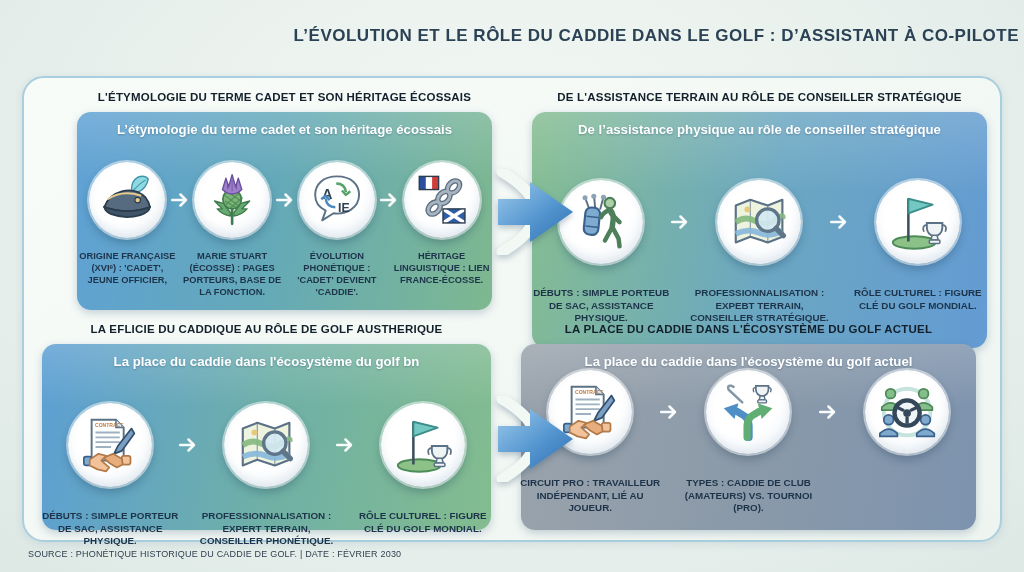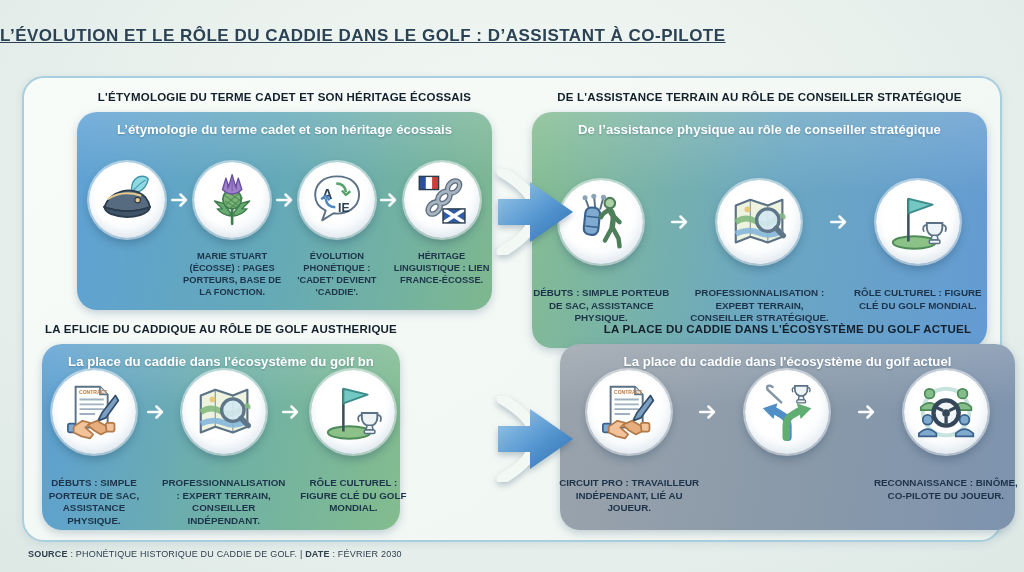--- a/index.html
+++ b/index.html
@@ -1,43 +1,43 @@
 <!DOCTYPE html>
 <html><head>
 <meta charset="utf-8">
 <style>
   *{margin:0;padding:0;box-sizing:border-box;}
   html,body{width:1024px;height:572px;}
   body{font-family:"Liberation Sans",sans-serif;overflow:hidden;}
   .canvas{position:relative;width:1024px;height:572px;
     background:radial-gradient(ellipse at 50% 35%,#f4f9f6 0%,#e9f1ed 55%,#dde8e5 100%);}
-  .title{position:absolute;top:26px;left:0;right:5px;text-align:left;
-    font-size:17px;font-weight:700;letter-spacing:.5px;color:#2b4255;text-decoration:underline;}
+  .title{position:absolute;top:26px;left:0;right:5px;text-align:right;
+    font-size:17px;font-weight:700;letter-spacing:.5px;color:#2b4255;}
   .frame{position:absolute;left:22px;top:76px;width:980px;height:466px;
     border:2px solid #a9cedd;border-radius:22px;
     background:linear-gradient(150deg,#f8fcf9 0%,#eef5f1 100%);
     box-shadow:0 2px 8px rgba(110,145,160,.18);}
   .quad{position:absolute;}
   .q-tl{left:18px;top:12px;width:450px;padding-left:35px;}
   .q-tr{left:508px;top:12px;width:455px;}
-  .q-bl{left:18px;top:244px;width:358px;}
-  .q-br{left:536px;top:244px;width:455px;}
+  .q-bl{left:18px;top:244px;width:449px;}
+  .q-br{left:497px;top:244px;width:455px;}
   .sec-header{font-size:11.5px;font-weight:700;letter-spacing:.2px;color:#13202c;
     text-align:center;line-height:14px;margin-bottom:8px;}
-  .panel{border-radius:20px;display:flex;flex-direction:column;
+  .panel{border-radius:14px;display:flex;flex-direction:column;
     padding:9px 8px 10px;box-shadow:0 3px 9px rgba(80,110,135,.30);}
   .q-tl .panel{height:198px;background:
     linear-gradient(180deg,rgba(255,255,255,.16),rgba(255,255,255,0) 34%),
     linear-gradient(100deg,#5fa1d5 0%,#64a9b8 48%,#7eb88f 100%);}
   .q-tr .panel{height:236px;background:
     linear-gradient(180deg,rgba(255,255,255,.16),rgba(255,255,255,0) 34%),
     linear-gradient(100deg,#85bd90 0%,#6ba7c2 52%,#639bd3 100%);}
   .q-bl .panel{height:186px;background:
     linear-gradient(180deg,rgba(255,255,255,.16),rgba(255,255,255,0) 34%),
-    linear-gradient(100deg,#5c9fd4 0%,#6fb0a6 52%,#83bc8e 100%);}
+    linear-gradient(100deg,#5c9fd4 0%,#6fb0a6 52%,#83bc8e 100%); gap: 33px;}
   .q-br .panel{height:186px;background:
     linear-gradient(180deg,rgba(255,255,255,.16),rgba(255,255,255,0) 34%),
     linear-gradient(100deg,#9aa3ac 0%,#8b9aa9 48%,#7d93ae 100%);}
   .banner{text-align:center;color:#fff;font-size:13.2px;font-weight:700;
     line-height:17px;text-shadow:0 1px 2px rgba(10,45,75,.3);}
   .steps{display:grid;justify-items:center;align-items:start;row-gap:12px;
     margin-top:auto;margin-bottom:2px;padding:0 2px;}
   .steps.four{grid-template-columns:1fr 24px 1fr 24px 1fr 24px 1fr;}
   .steps.three{grid-template-columns:1fr 40px 1fr 40px 1fr;}
   .g1{grid-column:1}.g2{grid-column:2}.g3{grid-column:3}.g4{grid-column:4}
@@ -52,21 +52,21 @@
   .sarrow{grid-row:1;align-self:center;width:22px;height:22px;}
   .caption{grid-row:2;font-size:9.3px;font-weight:700;line-height:1.3;
     text-align:center;color:#1d3349;width:calc(100% + 20px);margin:0 -10px;}
   .three .caption{font-size:9.8px;width:calc(100% + 28px);margin:11px -14px;}
   .bigarrow{position:absolute;width:108px;height:86px;
     filter:drop-shadow(0 3px 3px rgba(30,60,95,.28));}
   .arrow-1{left:474px;top:169px;}
   .arrow-2{left:474px;top:396px;}
   .footer{position:absolute;left:28px;top:549px;font-size:9px;color:#2e3f4d;
     letter-spacing:.2px;white-space:pre;}
-  .footer .lbl{font-weight:700;}
+  .footer .lbl{font-weight:400;}
   .footer .val{font-weight:500;}
   svg text{font-family:"Liberation Sans",sans-serif;}
   .defs{position:absolute;width:0;height:0;overflow:hidden;}
 </style>
 </head>
 <body>
 
 <svg class="defs" xmlns="http://www.w3.org/2000/svg">
   <defs>
     <linearGradient id="arrgrad" x1="0" y1="0" x2="1" y2="1">
@@ -240,20 +240,21 @@
               </svg>
           </div>
           <svg class="sarrow g6" viewBox="0 0 24 24">
               <use href="#i-sarrow"></use>
             </svg>
           <div class="circle g7">
             <svg viewBox="0 0 64 64">
                 <use href="#i-chain"></use>
               </svg>
           </div>
+          <p class="caption g1">ORIGINE FRANÇAISE (XVIᵉ) : 'CADET', JEUNE OFFICIER,</p>
           <p class="caption g3">MARIE STUART (ÉCOSSE) : PAGES PORTEURS, BASE DE LA FONCTION.</p>
           <p class="caption g5">ÉVOLUTION PHONÉTIQUE : 'CADET' DEVIENT 'CADDIE'.</p>
           <p class="caption g7">HÉRITAGE LINGUISTIQUE : LIEN FRANCE-ÉCOSSE.</p>
         </div>
       </div>
     </section>
 
     <section class="quad q-tr">
       <h2 class="sec-header">DE L'ASSISTANCE TERRAIN AU RÔLE DE CONSEILLER STRATÉGIQUE</h2>
       <div class="panel">
@@ -307,21 +308,21 @@
           </div>
           <svg class="sarrow g4" viewBox="0 0 24 24">
               <use href="#i-sarrow"></use>
             </svg>
           <div class="circle g5">
             <svg viewBox="0 0 64 64">
                 <use href="#i-flag"></use>
               </svg>
           </div>
           <p class="caption g1">DÉBUTS : SIMPLE PORTEUR DE SAC, ASSISTANCE PHYSIQUE.</p>
-          <p class="caption g3">PROFESSIONNALISATION : EXPERT TERRAIN, CONSEILLER INDÉPENDANT.</p>
+          <p class="caption g3">PROFESSIONNALISATION : EXPERT TERRAIN, CONSEILLER PHONÉTIQUE.</p>
           <p class="caption g5">RÔLE CULTUREL : FIGURE CLÉ DU GOLF MONDIAL.</p>
         </div>
       </div>
     </section>
 
     <section class="quad q-br">
       <h2 class="sec-header">LA PLACE DU CADDIE DANS L'ÉCOSYSTÈME DU GOLF ACTUEL</h2>
       <div class="panel">
         <div class="banner">La place du caddie dans l'écosystème du golf actuel</div>
         <div class="steps three">
@@ -340,21 +341,21 @@
           </div>
           <svg class="sarrow g4" viewBox="0 0 24 24">
               <use href="#i-sarrow"></use>
             </svg>
           <div class="circle g5">
             <svg viewBox="0 0 64 64">
                 <use href="#i-team"></use>
               </svg>
           </div>
           <p class="caption g1">CIRCUIT PRO : TRAVAILLEUR INDÉPENDANT, LIÉ AU JOUEUR.</p>
-          <p class="caption g5">RECONNAISSANCE : BINÔME, CO-PILOTE DU JOUEUR.</p>
+          <p class="caption g3">TYPES : CADDIE DE CLUB (AMATEURS) VS. TOURNOI (PRO).</p>
         </div>
       </div>
     </section>
   </div>
 
   <svg class="bigarrow arrow-1" viewBox="0 0 108 86">
       <use href="#i-bigarrow"></use>
     </svg>
   <svg class="bigarrow arrow-2" viewBox="0 0 108 86">
       <use href="#i-bigarrow"></use>

